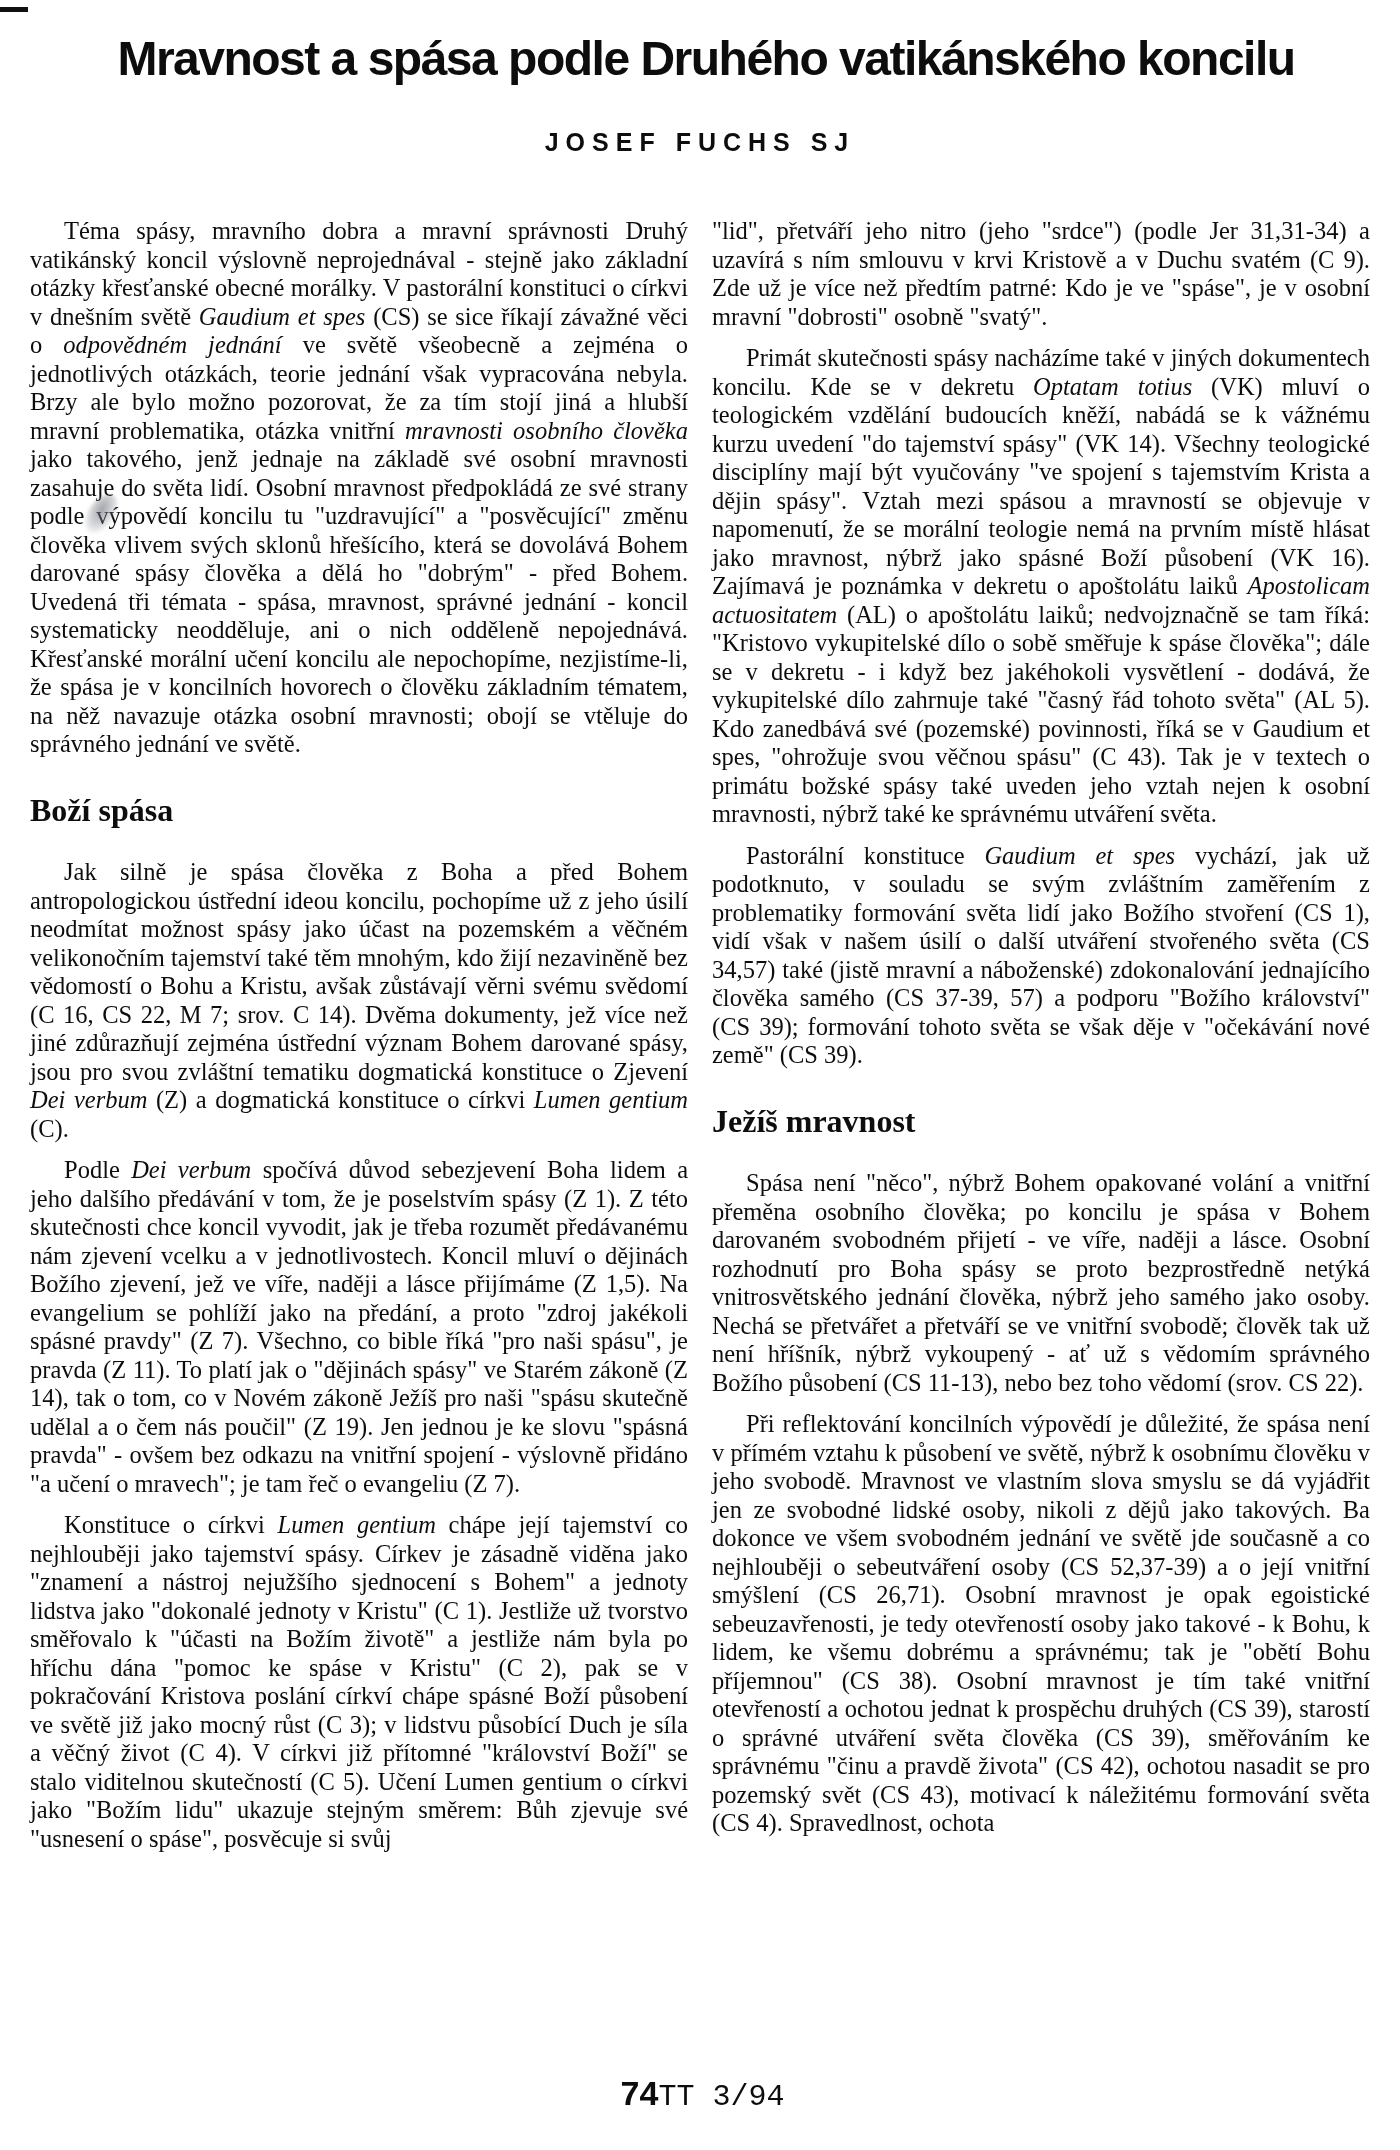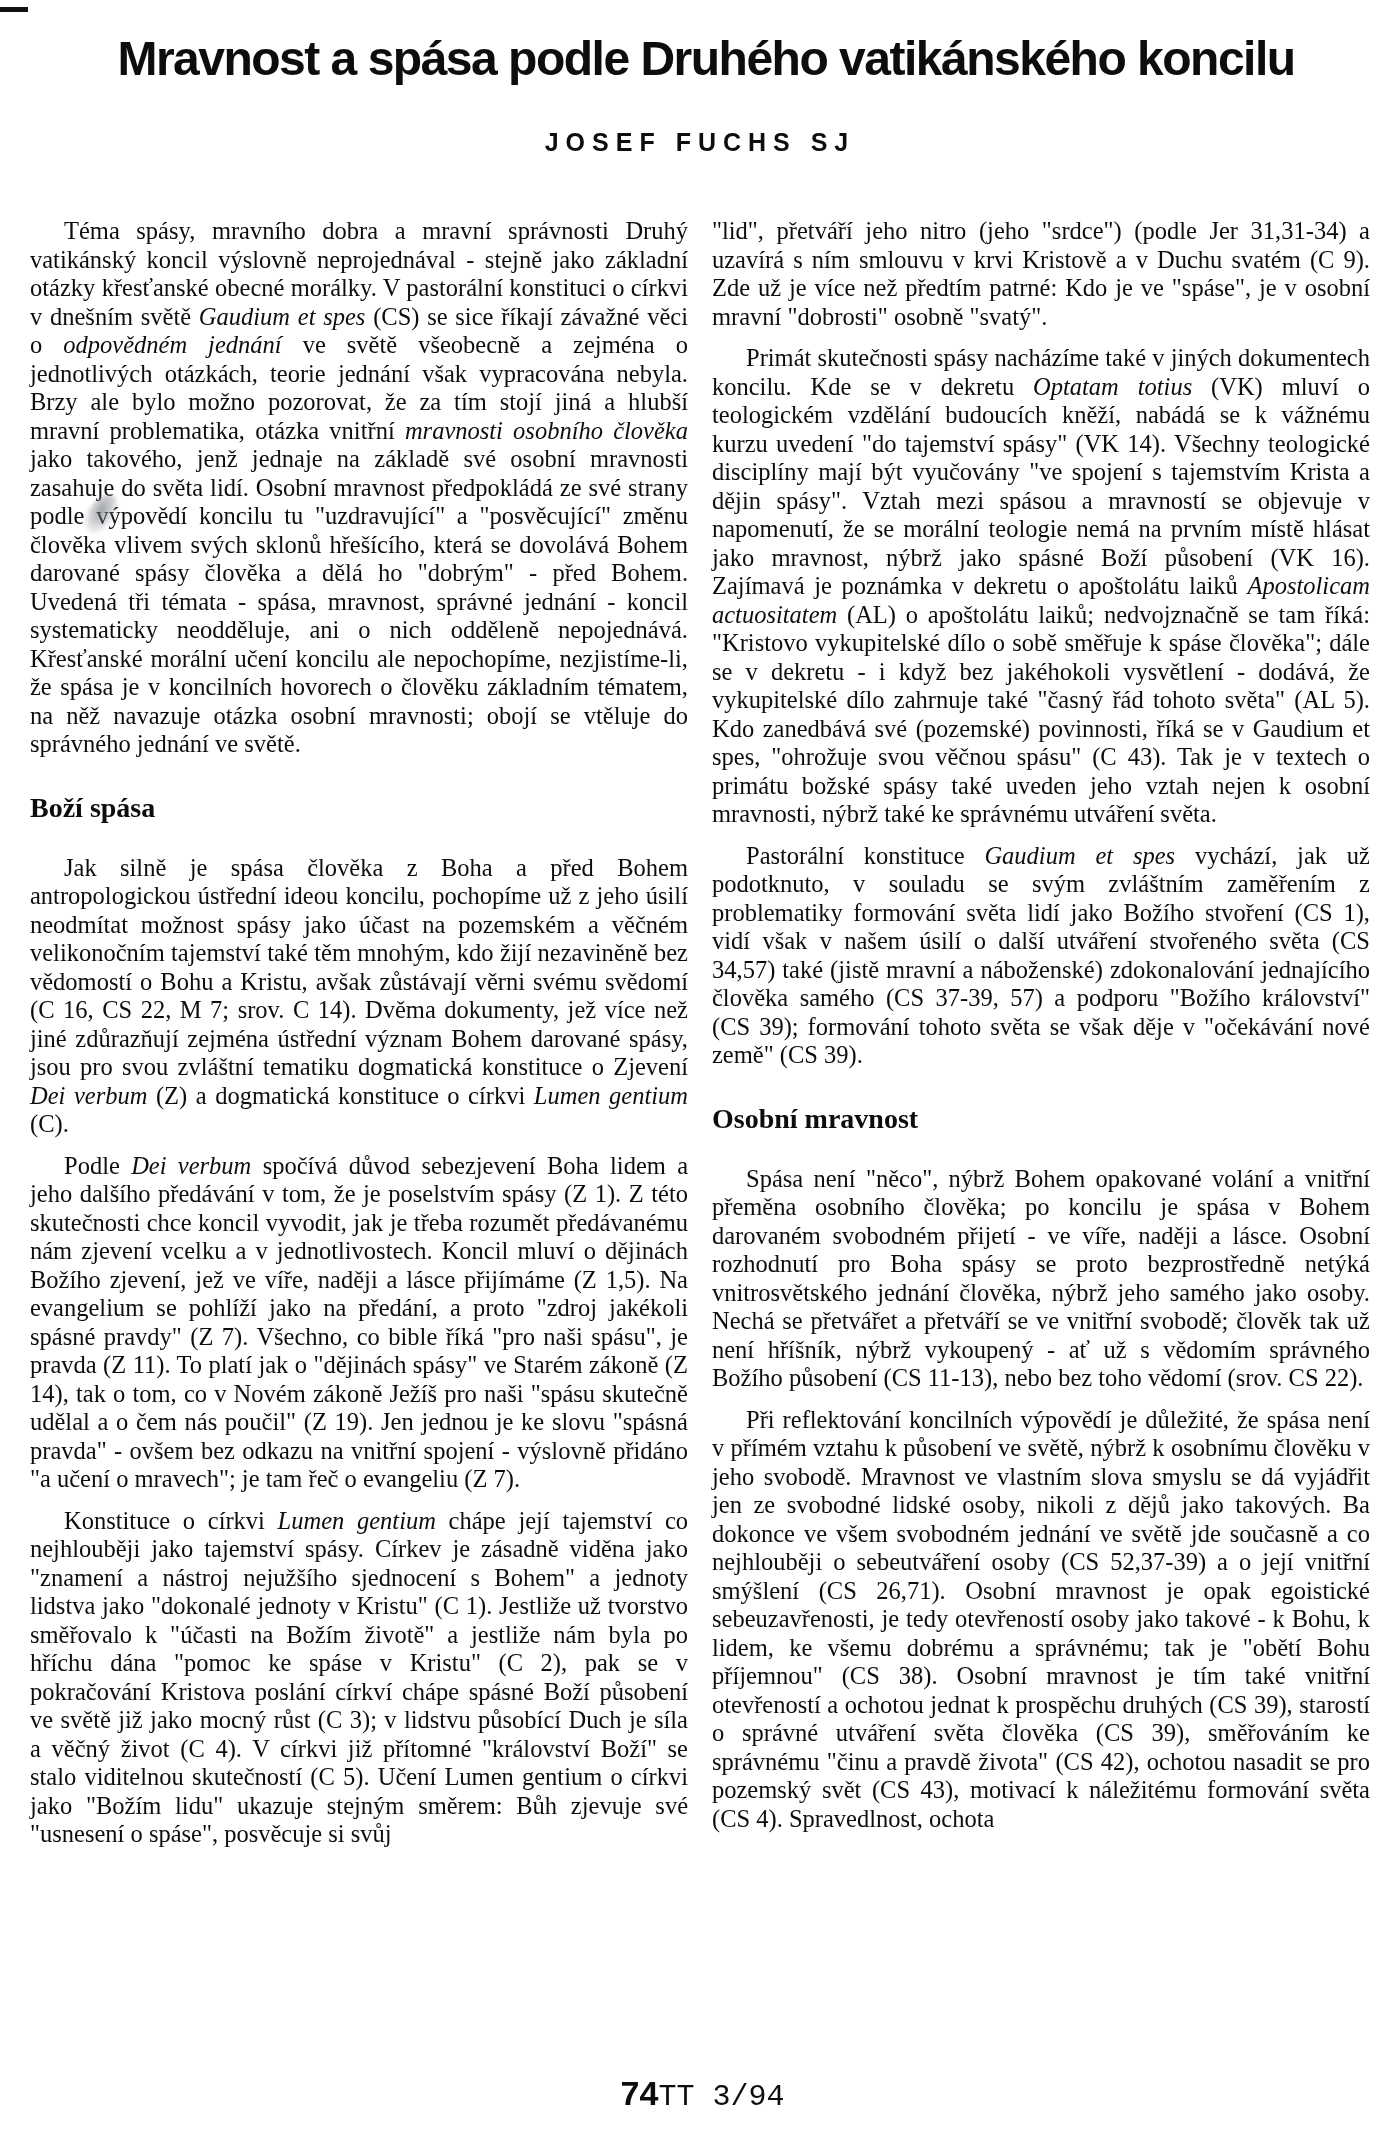--- a/index.html
+++ b/index.html
@@ -59,21 +59,21 @@
     font-size: 24.5px;
     line-height: 28.5px;
     text-align: justify;
     text-indent: 34px;
   }
   .col p.p.noindent { text-indent: 0; }
   .col h2.h {
     margin: 34px 0 30px 0;
     font-family: "Liberation Serif", serif;
     font-weight: bold;
-    font-size: 28px;
+    font-size: 32px;
     line-height: 1.1;
   }
   .footer {
     position: absolute;
     left: 35px;
     right: 30px;
     bottom: 36px;
     display: flex;
     justify-content: center;
     align-items: baseline;
@@ -100,21 +100,21 @@
         <p class="p"><span>Téma spásy, mravního dobra a mravní správnosti Druhý vatikánský koncil výslovně neprojednával - stejně jako základní otázky křesťanské obecné morálky. V pastorální konstituci o církvi v dnešním světě </span><i>Gaudium et spes</i><span> (CS) se sice říkají závažné věci o </span><i>odpovědném jednání</i><span> ve světě všeobecně a zejména o jednotlivých otázkách, teorie jednání však vypracována nebyla. Brzy ale bylo možno pozorovat, že za tím stojí jiná a hlubší mravní problematika, otázka vnitřní </span><i>mravnosti osobního člověka</i><span> jako takového, jenž jednaje na základě své osobní mravnosti zasahuje do světa lidí. Osobní mravnost předpokládá ze své strany podle výpovědí koncilu tu "uzdravující" a "posvěcující" změnu člověka vlivem svých sklonů hřešícího, která se dovolává Bohem darované spásy člověka a dělá ho "dobrým" - před Bohem. Uvedená tři témata - spása, mravnost, správné jednání - koncil systematicky neodděluje, ani o nich odděleně nepojednává. Křesťanské morální učení koncilu ale nepochopíme, nezjistíme-li, že spása je v koncilních hovorech o člověku základním tématem, na něž navazuje otázka osobní mravnosti; obojí se vtěluje do správného jednání ve světě.</span></p>
         <h2 class="h"><span>Boží spása</span></h2>
         <p class="p"><span>Jak silně je spása člověka z Boha a před Bohem antropologickou ústřední ideou koncilu, pochopíme už z jeho úsilí neodmítat možnost spásy jako účast na pozemském a věčném velikonočním tajemství také těm mnohým, kdo žijí nezaviněně bez vědomostí o Bohu a Kristu, avšak zůstávají věrni svému svědomí (C 16, CS 22, M 7; srov. C 14). Dvěma dokumenty, jež více než jiné zdůrazňují zejména ústřední význam Bohem darované spásy, jsou pro svou zvláštní tematiku dogmatická konstituce o Zjevení </span><i>Dei verbum</i><span> (Z) a dogmatická konstituce o církvi </span><i>Lumen gentium</i><span> (C).</span></p>
         <p class="p"><span>Podle </span><i>Dei verbum</i><span> spočívá důvod sebezjevení Boha lidem a jeho dalšího předávání v tom, že je poselstvím spásy (Z 1). Z této skutečnosti chce koncil vyvodit, jak je třeba rozumět předávanému nám zjevení vcelku a v jednotlivostech. Koncil mluví o dějinách Božího zjevení, jež ve víře, naději a lásce přijímáme (Z 1,5). Na evangelium se pohlíží jako na předání, a proto "zdroj jakékoli spásné pravdy" (Z 7). Všechno, co bible říká "pro naši spásu", je pravda (Z 11). To platí jak o "dějinách spásy" ve Starém zákoně (Z 14), tak o tom, co v Novém zákoně Ježíš pro naši "spásu skutečně udělal a o čem nás poučil" (Z 19). Jen jednou je ke slovu "spásná pravda" - ovšem bez odkazu na vnitřní spojení - výslovně přidáno "a učení o mravech"; je tam řeč o evangeliu (Z 7).</span></p>
         <p class="p"><span>Konstituce o církvi </span><i>Lumen gentium</i><span> chápe její tajemství co nejhlouběji jako tajemství spásy. Církev je zásadně viděna jako "znamení a nástroj nejužšího sjednocení s Bohem" a jednoty lidstva jako "dokonalé jednoty v Kristu" (C 1). Jestliže už tvorstvo směřovalo k "účasti na Božím životě" a jestliže nám byla po hříchu dána "pomoc ke spáse v Kristu" (C 2), pak se v pokračování Kristova poslání církví chápe spásné Boží působení ve světě již jako mocný růst (C 3); v lidstvu působící Duch je síla a věčný život (C 4). V církvi již přítomné "království Boží" se stalo viditelnou skutečností (C 5). Učení Lumen gentium o církvi jako "Božím lidu" ukazuje stejným směrem: Bůh zjevuje své "usnesení o spáse", posvěcuje si svůj</span></p>
       </div>
     <div class="col">
         <p class="p noindent"><span>"lid", přetváří jeho nitro (jeho "srdce") (podle Jer 31,31-34) a uzavírá s ním smlouvu v krvi Kristově a v Duchu svatém (C 9). Zde už je více než předtím patrné: Kdo je ve "spáse", je v osobní mravní "dobrosti" osobně "svatý".</span></p>
         <p class="p"><span>Primát skutečnosti spásy nacházíme také v jiných dokumentech koncilu. Kde se v dekretu </span><i>Optatam totius</i><span> (VK) mluví o teologickém vzdělání budoucích kněží, nabádá se k vážnému kurzu uvedení "do tajemství spásy" (VK 14). Všechny teologické disciplíny mají být vyučovány "ve spojení s tajemstvím Krista a dějin spásy". Vztah mezi spásou a mravností se objevuje v napomenutí, že se morální teologie nemá na prvním místě hlásat jako mravnost, nýbrž jako spásné Boží působení (VK 16). Zajímavá je poznámka v dekretu o apoštolátu laiků </span><i>Apostolicam actuositatem</i><span> (AL) o apoštolátu laiků; nedvojznačně se tam říká: "Kristovo vykupitelské dílo o sobě směřuje k spáse člověka"; dále se v dekretu - i když bez jakéhokoli vysvětlení - dodává, že vykupitelské dílo zahrnuje také "časný řád tohoto světa" (AL 5). Kdo zanedbává své (pozemské) povinnosti, říká se v Gaudium et spes, "ohrožuje svou věčnou spásu" (C 43). Tak je v textech o primátu božské spásy také uveden jeho vztah nejen k osobní mravnosti, nýbrž také ke správnému utváření světa.</span></p>
         <p class="p"><span>Pastorální konstituce </span><i>Gaudium et spes</i><span> vychází, jak už podotknuto, v souladu se svým zvláštním zaměřením z problematiky formování světa lidí jako Božího stvoření (CS 1), vidí však v našem úsilí o další utváření stvořeného světa (CS 34,57) také (jistě mravní a náboženské) zdokonalování jednajícího člověka samého (CS 37-39, 57) a podporu "Božího království" (CS 39); formování tohoto světa se však děje v "očekávání nové země" (CS 39).</span></p>
-        <h2 class="h"><span>Osobní mravnost</span></h2>
+        <h2 class="h"><span>Ježíš mravnost</span></h2>
         <p class="p"><span>Spása není "něco", nýbrž Bohem opakované volání a vnitřní přeměna osobního člověka; po koncilu je spása v Bohem darovaném svobodném přijetí - ve víře, naději a lásce. Osobní rozhodnutí pro Boha spásy se proto bezprostředně netýká vnitrosvětského jednání člověka, nýbrž jeho samého jako osoby. Nechá se přetvářet a přetváří se ve vnitřní svobodě; člověk tak už není hříšník, nýbrž vykoupený - ať už s vědomím správného Božího působení (CS 11-13), nebo bez toho vědomí (srov. CS 22).</span></p>
         <p class="p"><span>Při reflektování koncilních výpovědí je důležité, že spása není v přímém vztahu k působení ve světě, nýbrž k osobnímu člověku v jeho svobodě. Mravnost ve vlastním slova smyslu se dá vyjádřit jen ze svobodné lidské osoby, nikoli z dějů jako takových. Ba dokonce ve všem svobodném jednání ve světě jde současně a co nejhlouběji o sebeutváření osoby (CS 52,37-39) a o její vnitřní smýšlení (CS 26,71). Osobní mravnost je opak egoistické sebeuzavřenosti, je tedy otevřeností osoby jako takové - k Bohu, k lidem, ke všemu dobrému a správnému; tak je "obětí Bohu příjemnou" (CS 38). Osobní mravnost je tím také vnitřní otevřeností a ochotou jednat k prospěchu druhých (CS 39), starostí o správné utváření světa člověka (CS 39), směřováním ke správnému "činu a pravdě života" (CS 42), ochotou nasadit se pro pozemský svět (CS 43), motivací k náležitému formování světa (CS 4). Spravedlnost, ochota</span></p>
       </div>
   </div>
   <div class="artifact-smudge"></div>
   <div class="footer">
     <span class="pageno">74</span>
     <span class="journal">TT 3/94</span>
   </div>
 </div>

